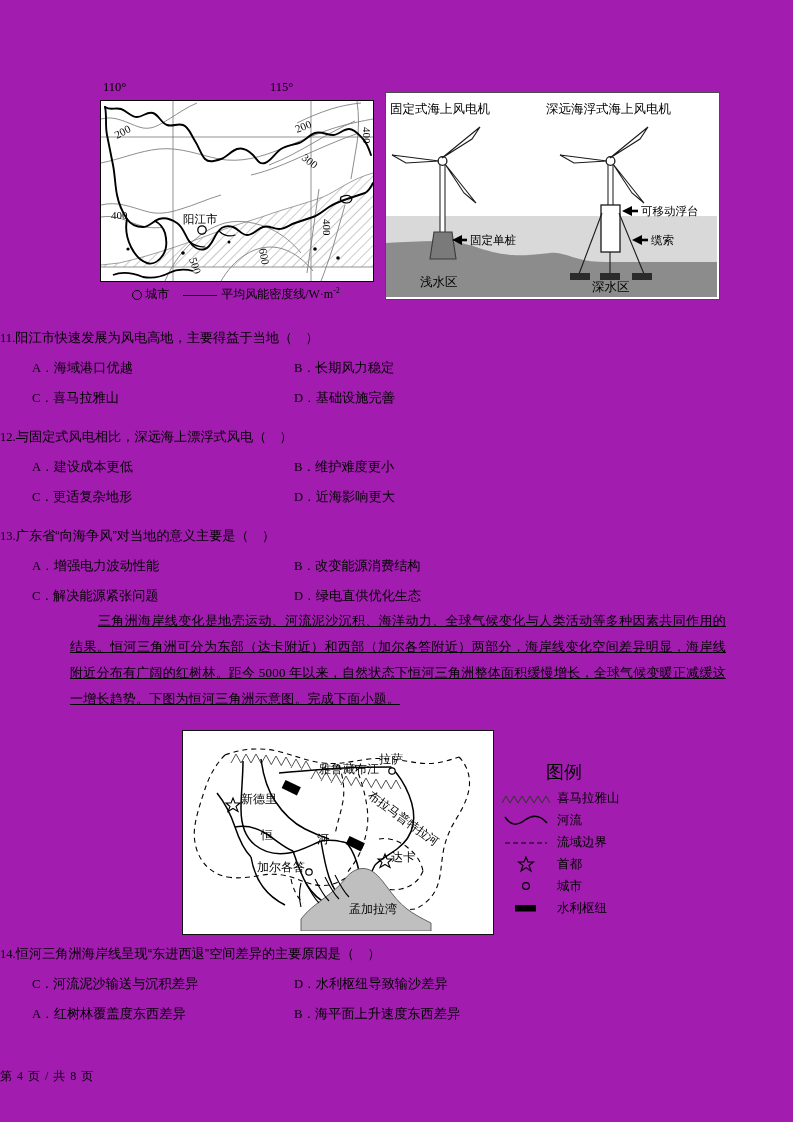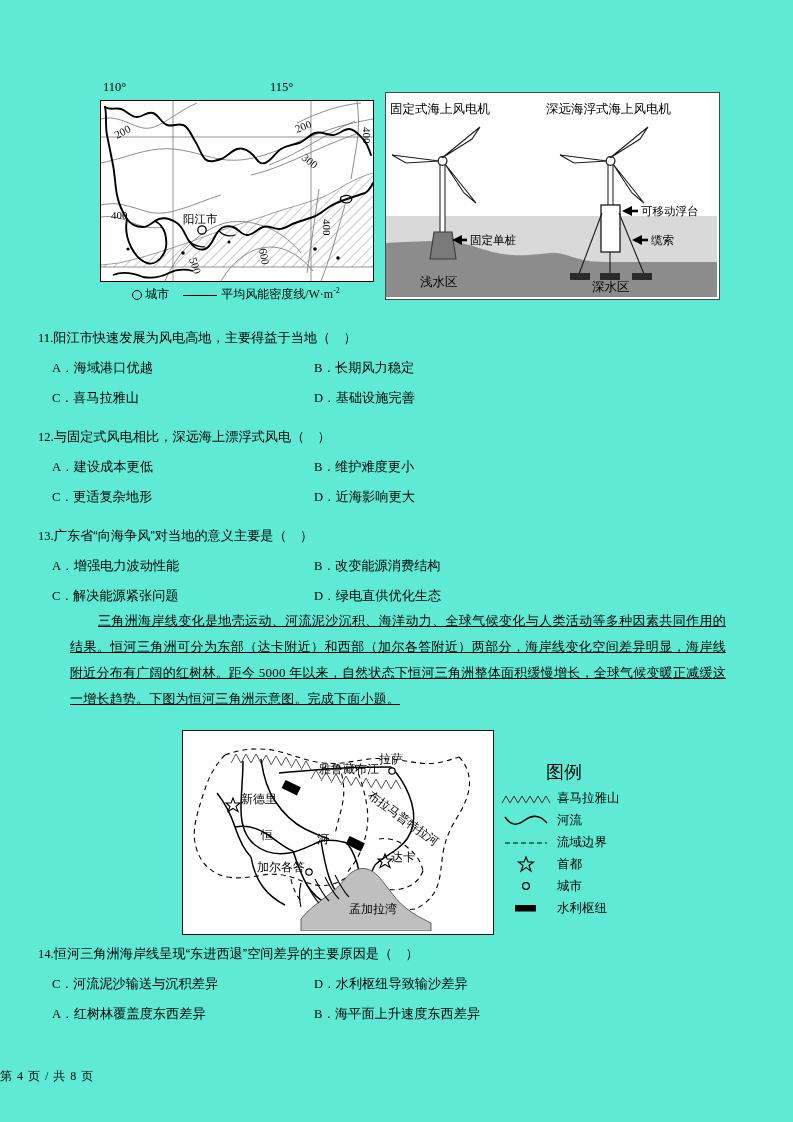--- a/index.html
+++ b/index.html
@@ -13,21 +13,21 @@
     position: relative;
     font-family: "Liberation Serif", "DejaVu Serif", serif;
     color: #000000;
     overflow: hidden;
   }
   .page {
     position: absolute;
     left: 0; top: 0;
     width: 793px;
     height: 1122px;
-    background: #5eead4;
+    background: #a21caf;
   }
 
   
   .fig-row-1 {
     position: absolute;
     left: 0; top: 78px;
     width: 793px; height: 240px;
   }
 
   
@@ -91,30 +91,29 @@
     background: #ffffff;
     overflow: hidden;
   }
 
   
   .q-block { position: absolute; left: 0; width: 793px; }
   .q-stem {
     font-size: 13.2px;
     font-family: "Liberation Sans", "DejaVu Sans", sans-serif;
     line-height: 1.5;
-    padding-left: 38px;
     white-space: nowrap;
   }
   .q-num {
     font-family: "Liberation Serif", serif;
     font-size: 12.6px;
   }
   .opt-row {
     display: flex;
-    padding-left: 52px;
+    padding-left: 32px;
     font-size: 13.2px;
     font-family: "Liberation Sans", "DejaVu Sans", sans-serif;
     line-height: 1.5;
   }
   .opt { white-space: nowrap; }
   .opt-a, .opt-c { width: 262px; }
   .opt-letter {
     font-family: "Liberation Serif", serif;
     font-size: 12.6px;
   }

